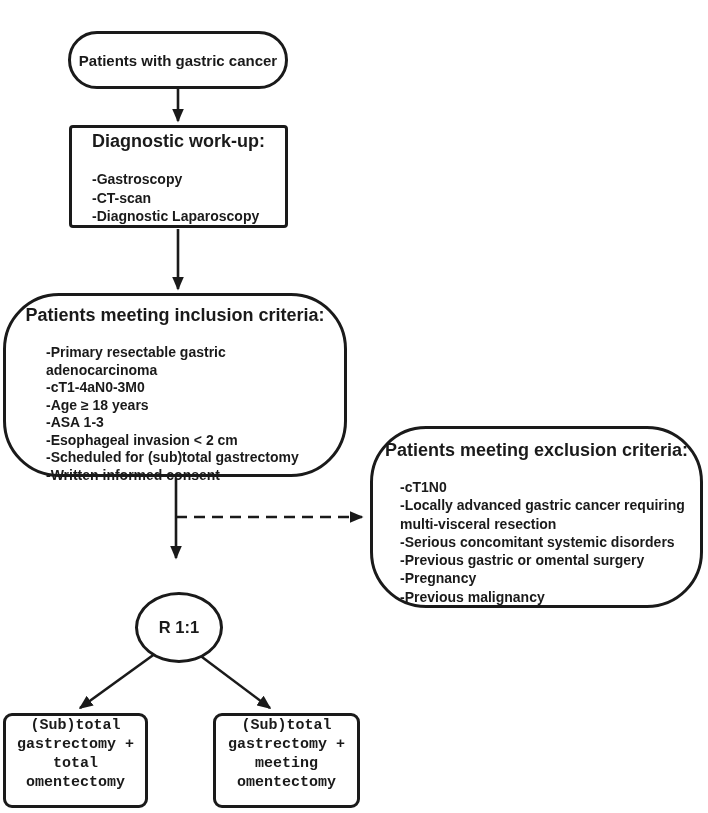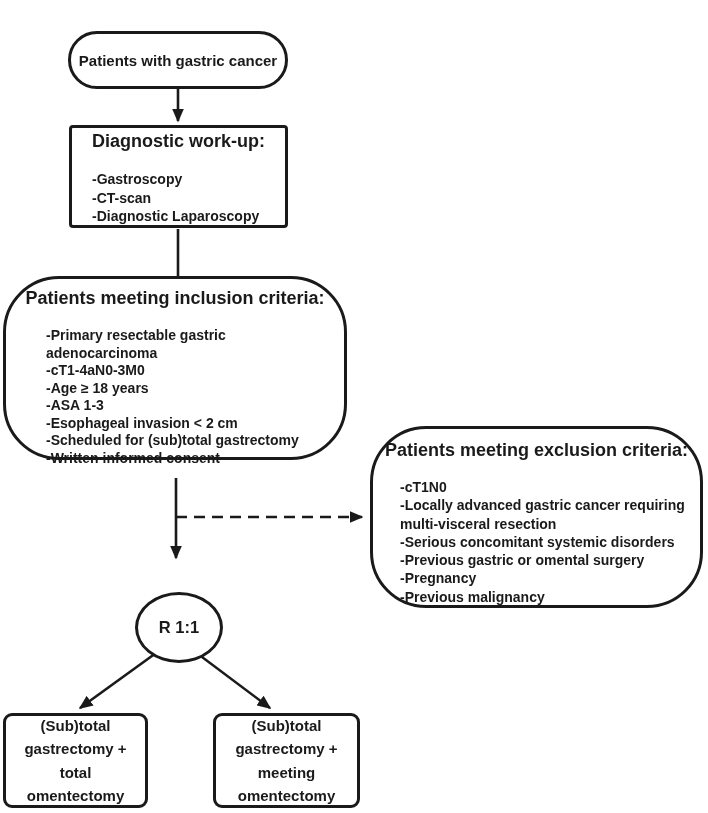--- a/index.html
+++ b/index.html
@@ -34,41 +34,41 @@
     display: flex; align-items: center; justify-content: center;
     font-size: 15px; text-align: center; margin-top: 27px;
   }
 
   
   #node-diagnostic { left: 69px; top: 125px; width: 219px; height: 103px; border-radius: 4px; }
   #node-diagnostic .node-title { margin-top: 4px; }
   #node-diagnostic .list { margin-top: 20px; padding-left: 20px; line-height: 18.5px; }
 
   
-  #node-inclusion { left: 3px; top: 276px; width: 344px; height: 184px; border-radius: 56px; }
+  #node-inclusion { left: 3px; top: 293px; width: 344px; height: 184px; border-radius: 56px; }
   #node-inclusion .node-title { margin-top: 10px; }
   #node-inclusion .list { margin-top: 20px; padding-left: 40px; padding-right: 6px; line-height: 17.5px; }
 
   
   #node-exclusion { left: 370px; top: 426px; width: 333px; height: 182px; border-radius: 56px; }
   #node-exclusion .node-title { margin-top: 12px; }
   #node-exclusion .list { margin-top: 19px; padding-left: 27px; padding-right: 6px; line-height: 18.3px; }
 
   
   #node-random {
     left: 135px; top: 592px; width: 88px; height: 71px;
     border-radius: 50%; border-width: 3.5px;
     display: flex; align-items: center; justify-content: center;
     font-size: 16.5px;
   }
 
   
   .arm-box {
-    display: flex; flex-direction: column; align-items: center; justify-content: space-between;
-    text-align: center; font-size: 15px; line-height: 19px; border-radius: 9px;
+    display: flex; flex-direction: column; align-items: center; justify-content: flex-start;
+    text-align: center; font-size: 15px; line-height: 19px; border-radius: 9px; font-family: Liberation Mono, monospace;
   }
   #node-arm-left  { left: 3px;   top: 713px; width: 145px; height: 95px; }
   #node-arm-right { left: 213px; top: 713px; width: 147px; height: 95px; }
 </style>
 </head>
 <body>
 
 <div class="canvas">
 
   <svg class="connectors" width="708" height="813" viewBox="0 0 708 813">

